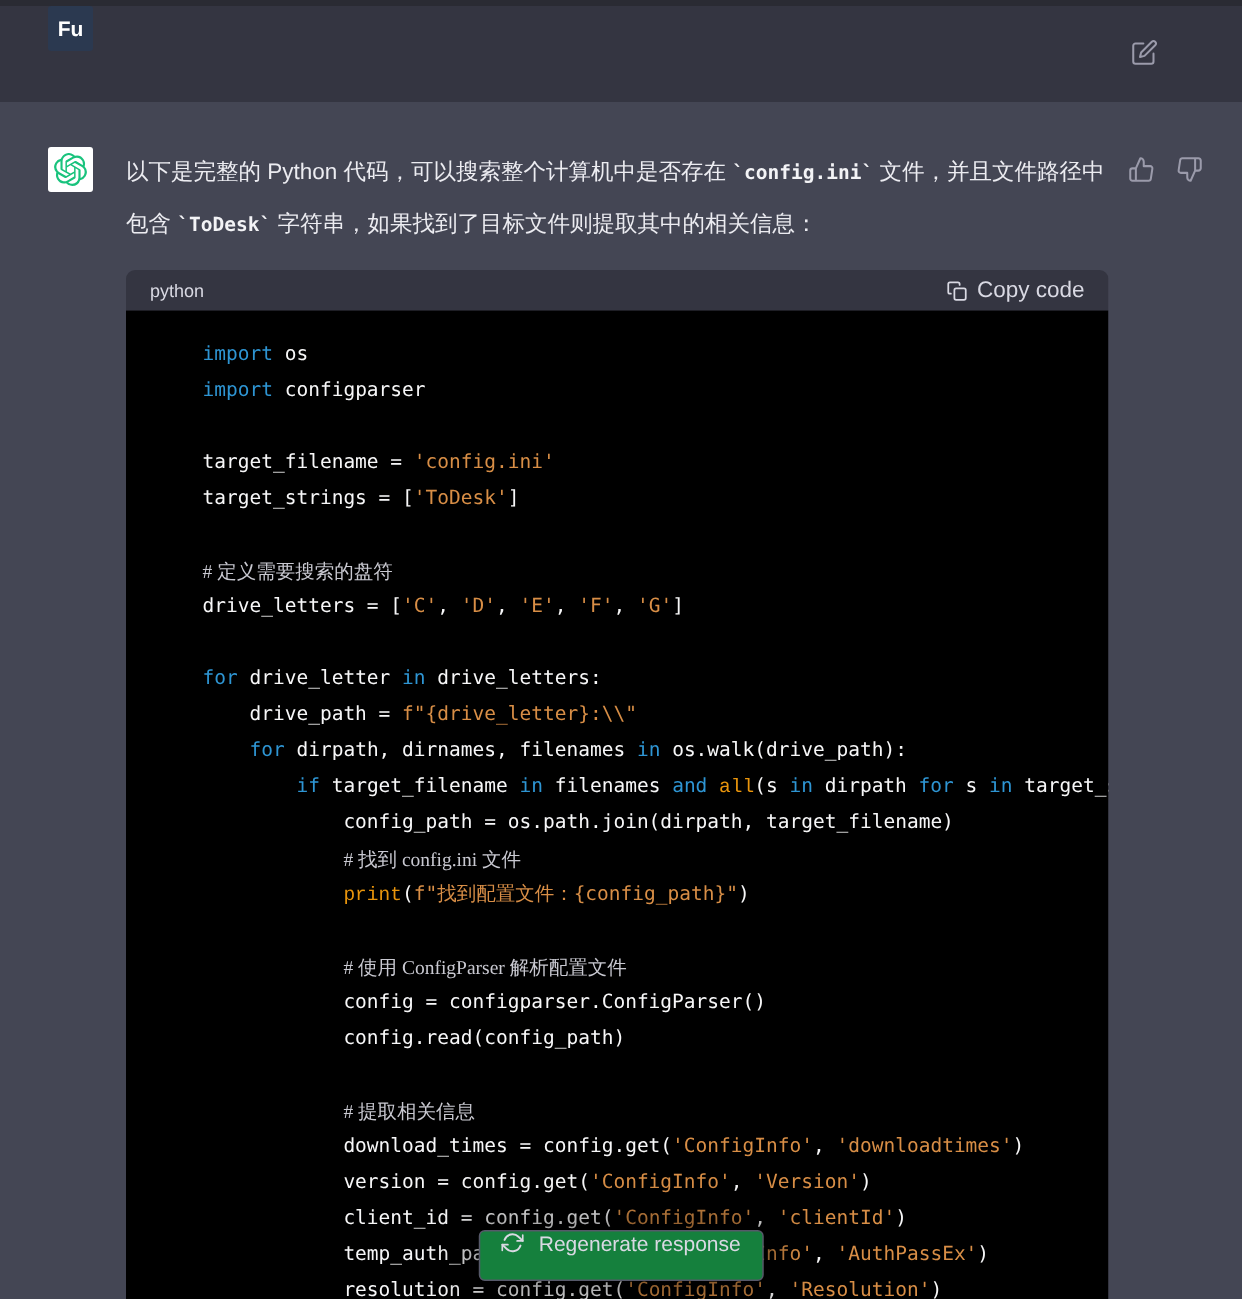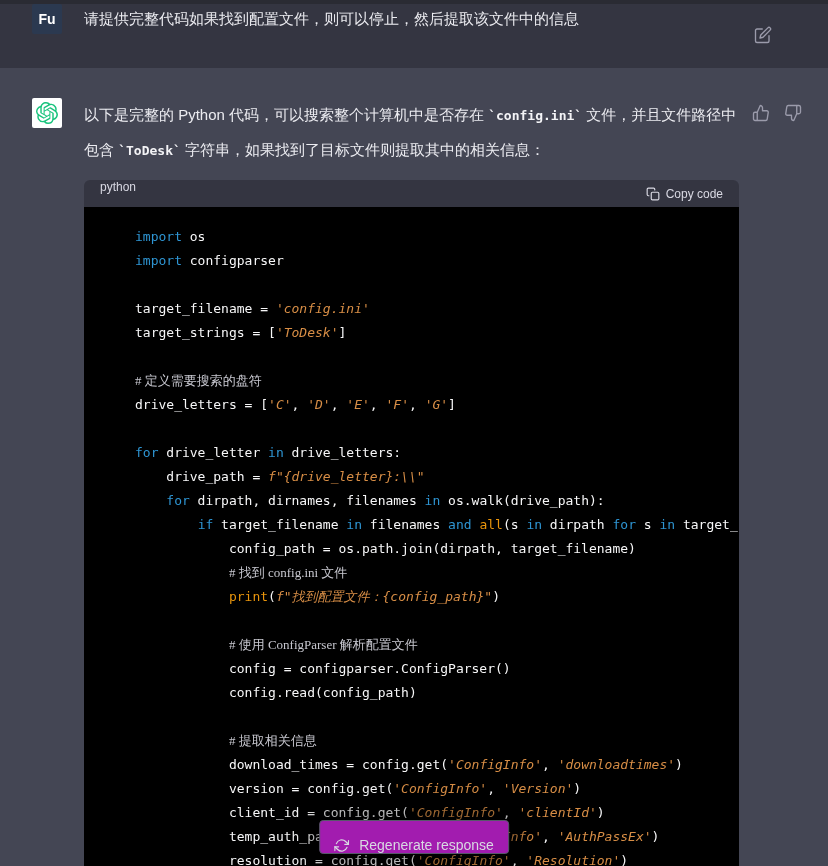--- a/index.html
+++ b/index.html
@@ -43,62 +43,59 @@
     font-size:13px;font-weight:bold;color:#f3f3f6;
   }
   .row-actions{position:absolute;display:flex;gap:14px;color:#9b9bab;}
   .user-row .row-actions{top:22px;right:56px;}
   .assistant-row .row-actions{top:36px;right:26px;}
   .row-actions svg{width:18px;height:18px;cursor:pointer;}
 
   .code-block{margin-top:12px;width:100%;border-radius:6px 6px 0 0;overflow:hidden;}
   .code-header{
     background:var(--code-header-bg);
-    height:27px;display:flex;justify-content:space-between;
+    height:27px;display:flex;align-items:center;justify-content:space-between;
     padding:0 16px;font-size:12px;color:#d9d9e3;
   }
   .copy-btn{
     display:flex;align-items:center;gap:6px;background:none;border:none;
-    color:#d9d9e3;font-size:12px;font-family:"Liberation Sans", sans-serif;cursor:pointer;
+    color:#d9d9e3;font-size:15px;font-family:"Liberation Sans", sans-serif;cursor:pointer;
   }
   .copy-btn svg{width:14px;height:14px;}
   .code-body{
     background:var(--code-bg);
     padding:18px 16px 16px 16px;
     font-family:"DejaVu Sans Mono", monospace;
     font-size:13px;
   }
   .code-line{white-space:pre;line-height:24px;height:24px;margin-left:35px;}
   .tok-k{color:var(--token-keyword);}
-  .tok-s{color:var(--token-string);font-style:italic;}
-  .tok-b{color:var(--token-builtin);}
+  .tok-s{color:var(--token-string);}
+  .tok-b{color:var(--token-builtin);font-family:Liberation Mono, monospace;}
   .tok-c{color:var(--token-comment);font-family:Liberation Serif, serif;}
   .tok-p{color:var(--token-plain);}
 
   .regenerate-btn{
     position:absolute;left:50%;top:820px;transform:translateX(-50%);
-    display:flex;align-items:flex-end;gap:10px;
+    display:flex;align-items:flex-start;gap:10px;
     height:34px;padding:0 14px;
-    background:#a21caf;border:1px solid #565869;border-radius:4px;
+    background:#15803d;border:1px solid #565869;border-radius:4px;
     color:#d9d9e3;font-size:14px;font-family:"Liberation Sans", sans-serif;
     cursor:pointer;z-index:10;
     box-shadow:0 0 24px 10px rgba(0,0,0,0.45);
   }
   .regenerate-btn svg{width:15px;height:15px;}
 </style>
 </head>
 <body>
 
 <div class="top-strip"></div>
 
 <div class="row user-row">
   <div class="avatar user-avatar">Fu</div>
-  <div class="msg-content">
-    <div class="msg-text">请提供完整代码如果找到配置文件，则可以停止，然后提取该文件中的信息</div>
-  </div>
   <div class="row-actions">
     <svg viewBox="0 0 24 24" fill="none" stroke="currentColor" stroke-width="1.8" stroke-linecap="round" stroke-linejoin="round">
       <path d="M11 4H4a2 2 0 0 0-2 2v14a2 2 0 0 0 2 2h14a2 2 0 0 0 2-2v-7"></path>
       <path d="M18.5 2.5a2.121 2.121 0 0 1 3 3L12 15l-4 1 1-4 9.5-9.5z"></path>
     </svg>
   </div>
 </div>
 
 <div class="row assistant-row">
   <div class="avatar bot-avatar">

